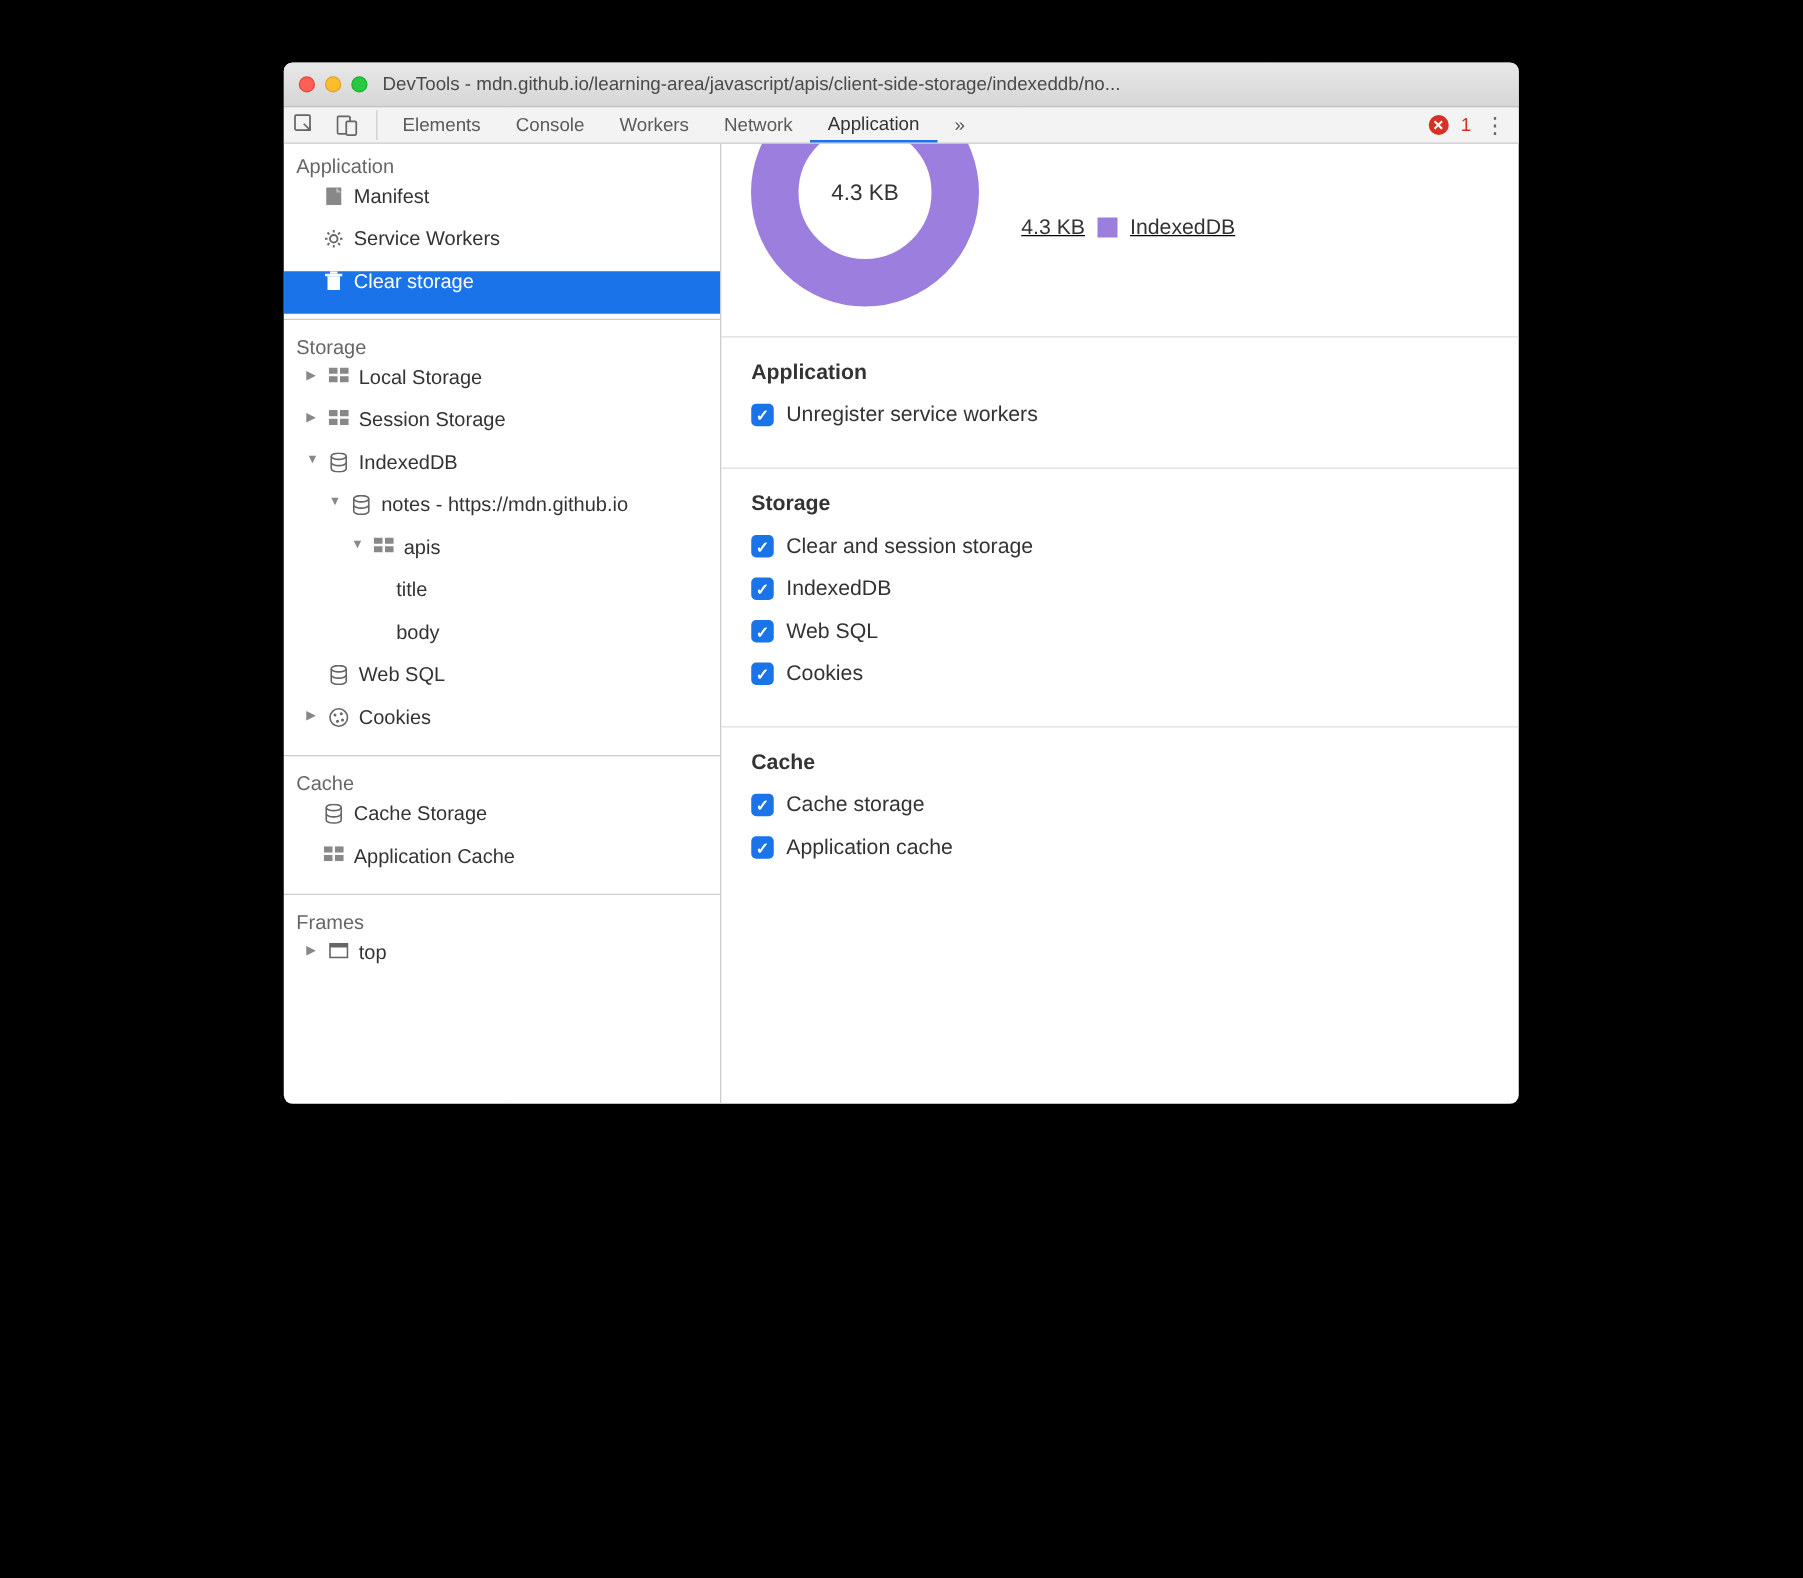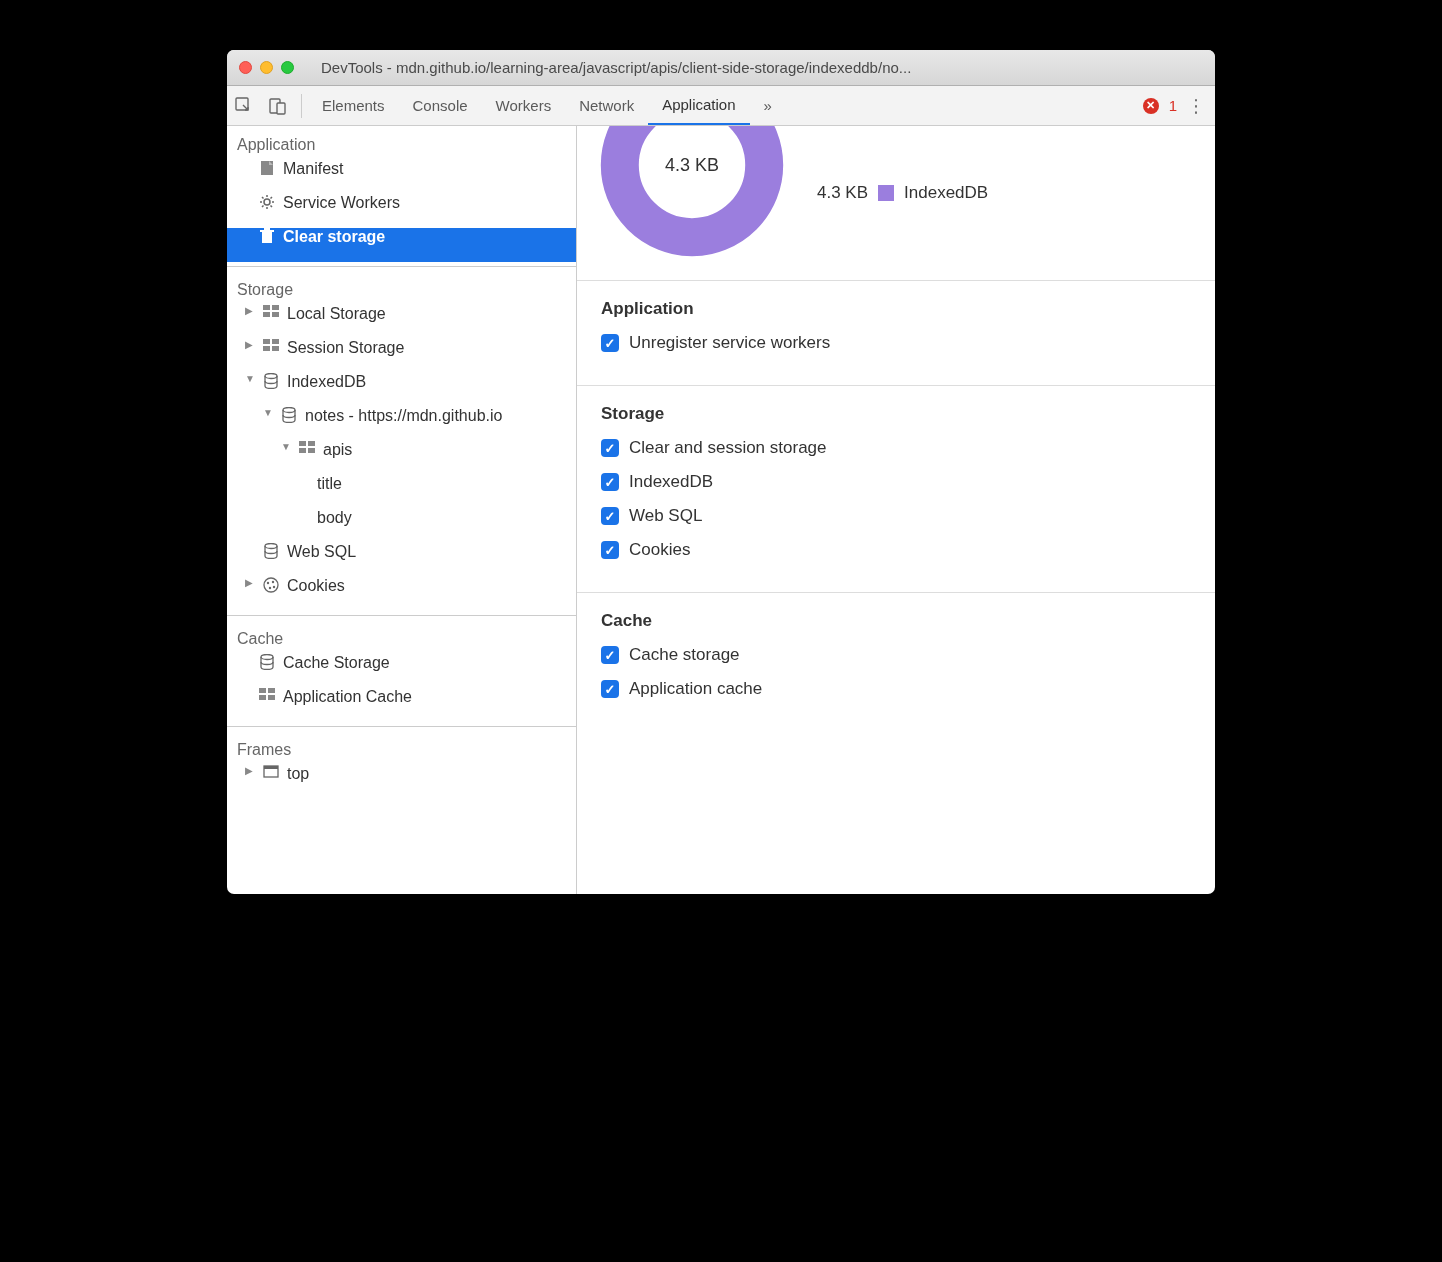--- a/index.html
+++ b/index.html
@@ -26,51 +26,51 @@
   border-bottom: 1px solid #b0b0b0;
   display: flex;
   align-items: center;
   padding: 0 12px;
 }
 .traffic { display: flex; gap: 8px; margin-right: 12px; }
 .light { width: 13px; height: 13px; border-radius: 50%; }
 .light.red { background:#ff5f57; border:1px solid #e1483f;}
 .light.yellow { background:#ffbd2e; border:1px solid #dfa123;}
 .light.green { background:#28c940; border:1px solid #1dad2c;}
-.title-text { font-size: 15px; color:#4a4a4a; white-space: nowrap; overflow:hidden; text-overflow:ellipsis;margin-left:15px;}
+.title-text { font-size: 15px; color:#4a4a4a; white-space: nowrap; overflow:hidden; text-overflow:ellipsis;}
 .tabbar {
-  height: 40px;
+  height: 29px;
   background: #f3f3f3;
   border-bottom: 1px solid #ccc;
   display: flex;
   align-items: center;
   font-size: 15px;
   color:#5a5a5a;
 }
 .tabbar .iconbtn { width: 34px; display:flex; justify-content:center; align-items:center; height:100%;}
 .tabbar .sep { width:1px; height:24px; background:#ccc; margin:0 6px;}
 .tab { padding:0 14px; height:100%; display:flex; align-items:center; cursor:pointer;}
 .tab.active { color:#333; border-bottom:2px solid #1a73e8; }
 .tabright { margin-left:auto; display:flex; align-items:center; gap:10px; padding-right:10px;}
 .err-badge { width:16px; height:16px; border-radius:50%; background:#d93025; color:#fff; font-size:11px; display:flex; align-items:center; justify-content:center; font-weight:bold;}
 .content { display:flex; height:768px;}
 .sidebar { width:350px; border-right:1px solid #ccc; overflow:auto; font-size:16px;}
 .section-head { color:#666; padding:10px 10px 6px 10px; font-size:16px;}
 .tree-item { display:flex; align-items:flex-start; height:34px; cursor:pointer; color:#333; white-space:nowrap;}
-.tree-item.selected { background:#1a73e8; color:#fff;font-weight:bold;}
+.tree-item.selected { background:#1a73e8; color:#fff;}
 .indent0 { padding-left: 30px;}
 .indent1 { padding-left: 18px;}
 .indent2 { padding-left: 36px;}
 .indent3 { padding-left: 54px;}
 .indent4 { padding-left: 90px;}
 .arrow { width:12px; display:inline-block; color:#888; font-size:10px; margin-right:4px;}
 .icon-slot { width:20px; display:inline-flex; justify-content:center; margin-right:6px;}
 .divider { height:1px; background:#ccc; margin:4px 0;}
 .main { flex:1; overflow:auto;}
-.usage { display:flex; align-items:center; padding:0 20px 20px 20px;}
+.usage { display:flex; align-items:center; padding:0 20px 20px 20px;text-decoration:underline;}
 .donut { position:relative; width:190px; height:190px; margin-top:-56px;}
 .donut svg { width:100%; height:100%;}
 .donut-center { position:absolute; top:0; left:0; width:100%; height:100%; display:flex; align-items:center; justify-content:center; font-size:18px; color:#333;}
 .legend { display:flex; align-items:center; gap:10px; margin-left:30px; font-size:17px; color:#333;}
 .swatch { width:16px; height:16px; background:#9b7ede;}
 .clear-row { padding:14px 24px 18px; }
 .clear-btn { background:#fff; color:#1a73e8; border:1px solid #ccc; border-radius:4px; padding:8px 16px; font-size:16px; cursor:pointer;}
 .hr { height:1px; background:#ddd;}
 .opt-section { padding:18px 24px;}
 .opt-head { font-weight:600; font-size:17px; color:#333; margin-bottom:14px;}

